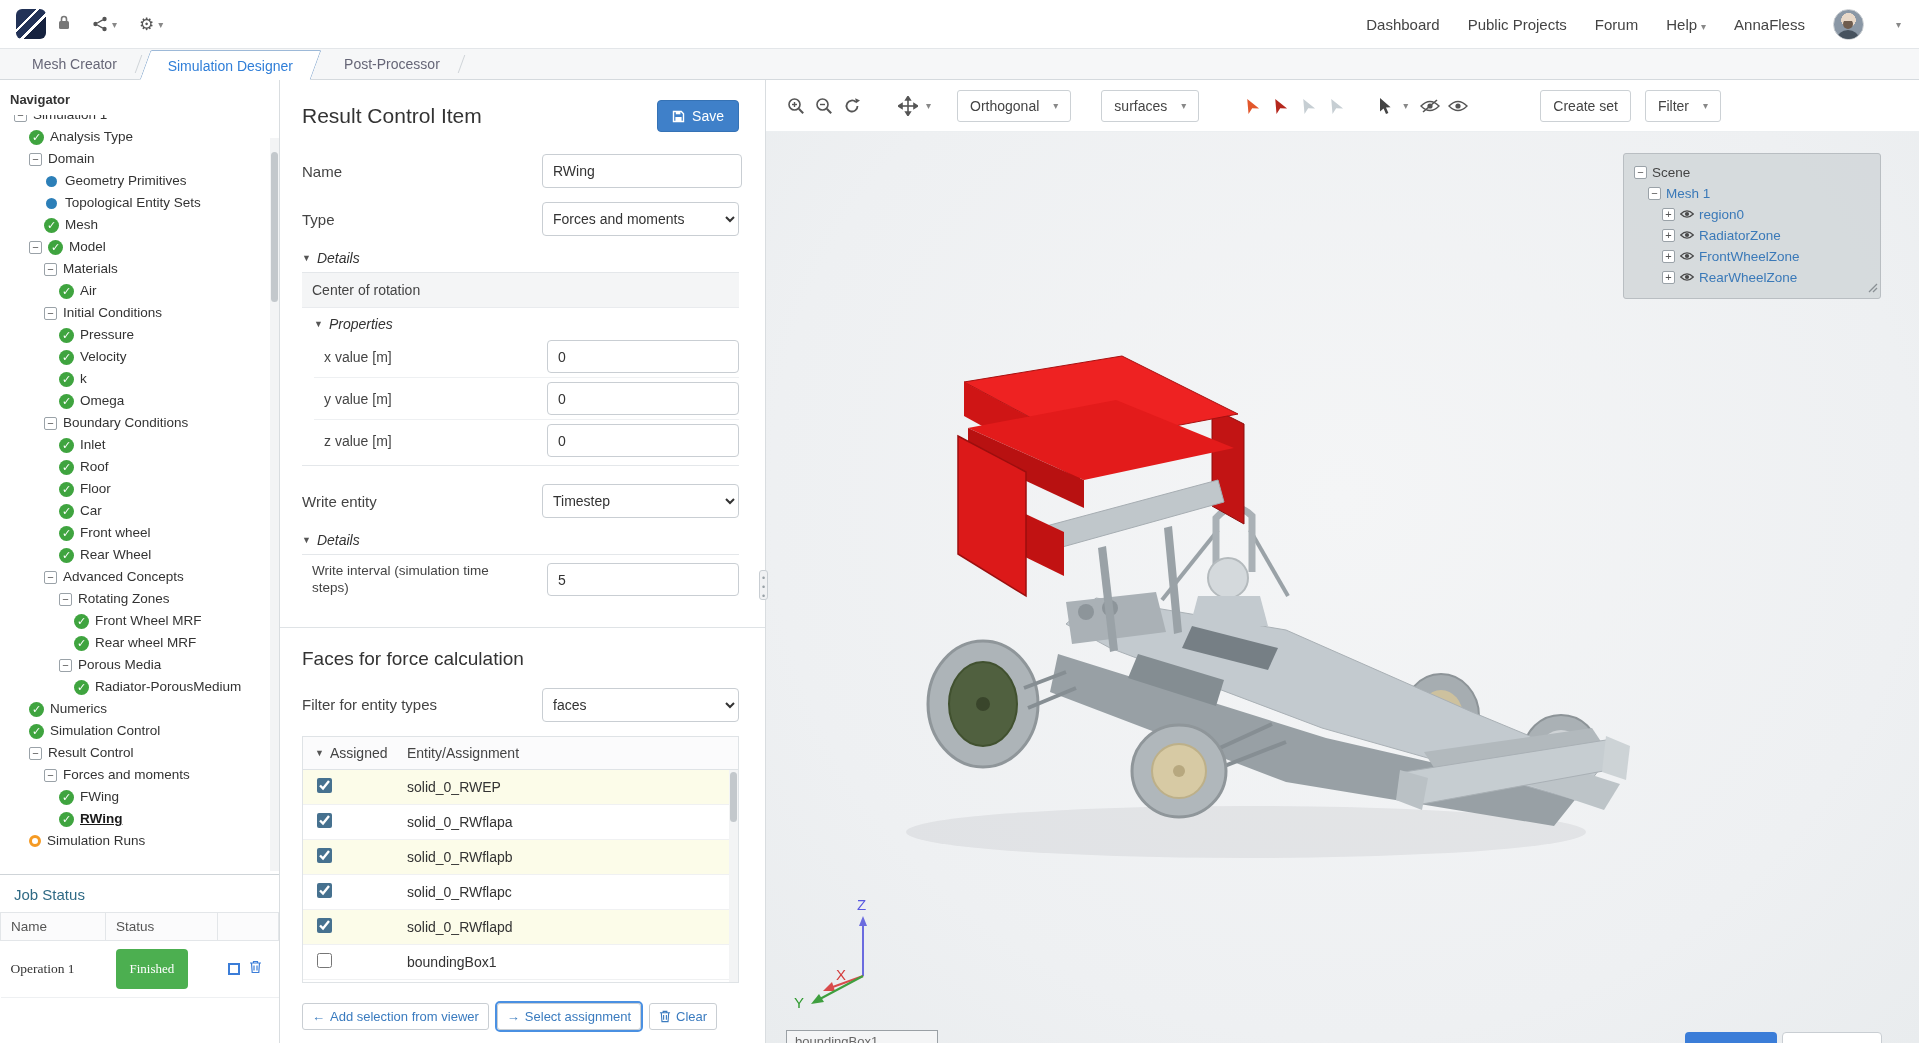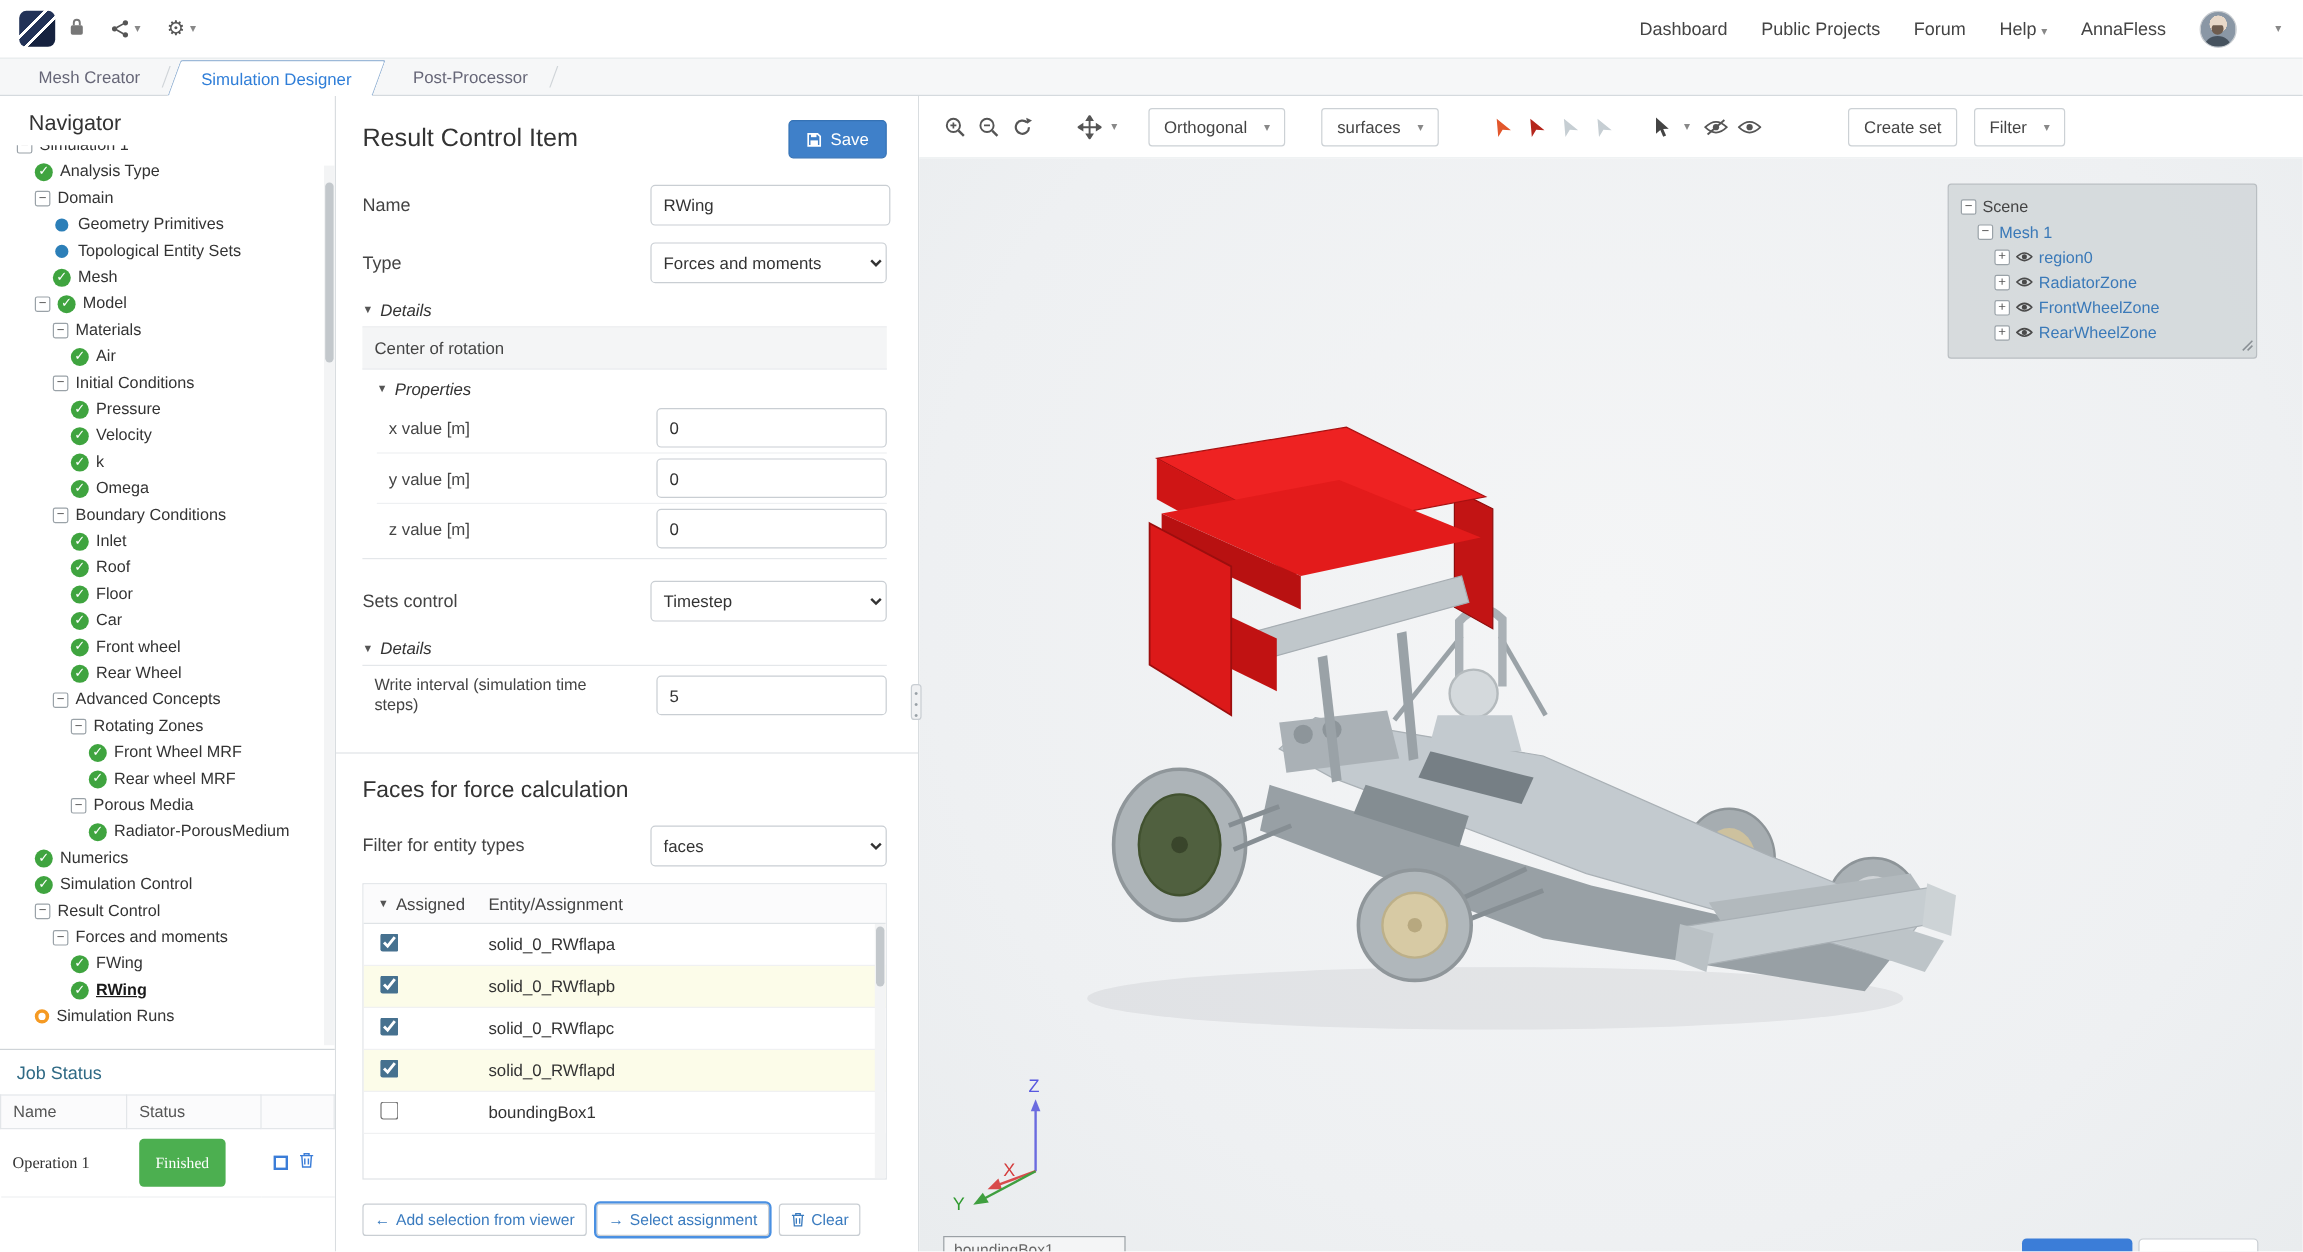--- a/index.html
+++ b/index.html
@@ -24,21 +24,21 @@
   .tab { position:relative; height:30px; padding:7px 22px 0; font-size:14px; color:#667; cursor:pointer; }
   .tab:not(.active)::after { content:""; position:absolute; right:0; top:6px; bottom:6px; width:1px; background:#cfd4d8; transform:skewX(-20deg); }
   .tab.active { background:#fff; border:1px solid #9db9d8; border-bottom-color:#fff; color:#2f7ed8; transform:skewX(-20deg); margin:0 6px -1px; border-radius:2px 2px 0 0; }
   .tab.active .tab-lbl { display:inline-block; transform:skewX(20deg); }
 
   
   .main { position:relative; height:963px; display:flex; }
 
   
   .navigator { width:280px; min-width:280px; border-right:1px solid #d9dde0; display:flex; flex-direction:column; position:relative; background:#fff; }
-  .nav-title { padding:12px 24px 8px; font-size:18px; color:#333; }
+  .nav-title { padding:12px 10px 8px; font-size:13px; color:#333;font-weight:bold; }
   .tree { flex:1; overflow:hidden; position:relative; }
   .tree-item { height:22px; display:flex; align-items:center; gap:6px; font-size:13.5px; color:#333; cursor:pointer; white-space:nowrap; }
   .tree-item.clipped { margin-top:-11px; }
   .tree-item .lbl { line-height:22px; }
   .tree-item.selected .lbl { font-weight:700; text-decoration:underline; color:#1a1a1a; }
   .exp { width:13px; min-width:13px; height:13px; border:1px solid #9aa2a8; background:#fff; color:#555; font-size:11px; line-height:11px; text-align:center; border-radius:2px; cursor:pointer; }
   .ic-check { width:15px; min-width:15px; height:15px; border-radius:50%; background:#3fa43f; color:#fff; font-size:11px; line-height:15px; text-align:center; font-weight:700; }
   .ic-dot { width:11px; min-width:11px; height:11px; border-radius:50%; background:#2c7fb8; margin:0 2px; }
   .ic-ring { width:12px; min-width:12px; height:12px; border-radius:50%; border:3px solid #f59a23; background:#fff; }
   .nav-scroll { position:absolute; right:0; top:58px; bottom:172px; width:9px; background:#f3f4f5; }
@@ -384,21 +384,21 @@
             <input class="ctl" value="0" style="">
           </div>
           <div class="prow">
             <label>z value [m]</label>
             <input class="ctl" value="0" style="">
           </div>
         </div>
       </div>
 
       <div class="frow" style="margin-top:18px;">
-        <label>Sets control</label>
+        <label>Write entity</label>
         <select class="ctl"><option>Timestep</option></select>
       </div>
 
       <div class="details-head">
         <span class="tri">▼</span>
         <span>Details</span>
       </div>
       <div class="wrow">
         <label>Write interval (simulation time steps)</label>
         <input class="ctl" style="width: 192px; height: 33px;" value="5">
@@ -417,20 +417,24 @@
         <div class="assign-head">
           <div class="ah-c1">
             <span class="tri">▼</span>
             <span>Assigned</span>
           </div>
           <div class="ah-c2">Entity/Assignment</div>
         </div>
         <div class="assign-body">
           <div class="tbl-scroll">
               <div class="tbl-thumb"></div>
+            </div>
+        <div class="arow alt">
+              <span class="acheck"><input type="checkbox" checked="" style=""></span>
+              <span class="aname">solid_0_RWEP</span>
             </div>
             <div class="arow">
               <span class="acheck"><input type="checkbox" checked="" style=""></span>
               <span class="aname">solid_0_RWflapa</span>
             </div>
             <div class="arow alt">
               <span class="acheck"><input type="checkbox" checked="" style=""></span>
               <span class="aname">solid_0_RWflapb</span>
             </div>
             <div class="arow">

